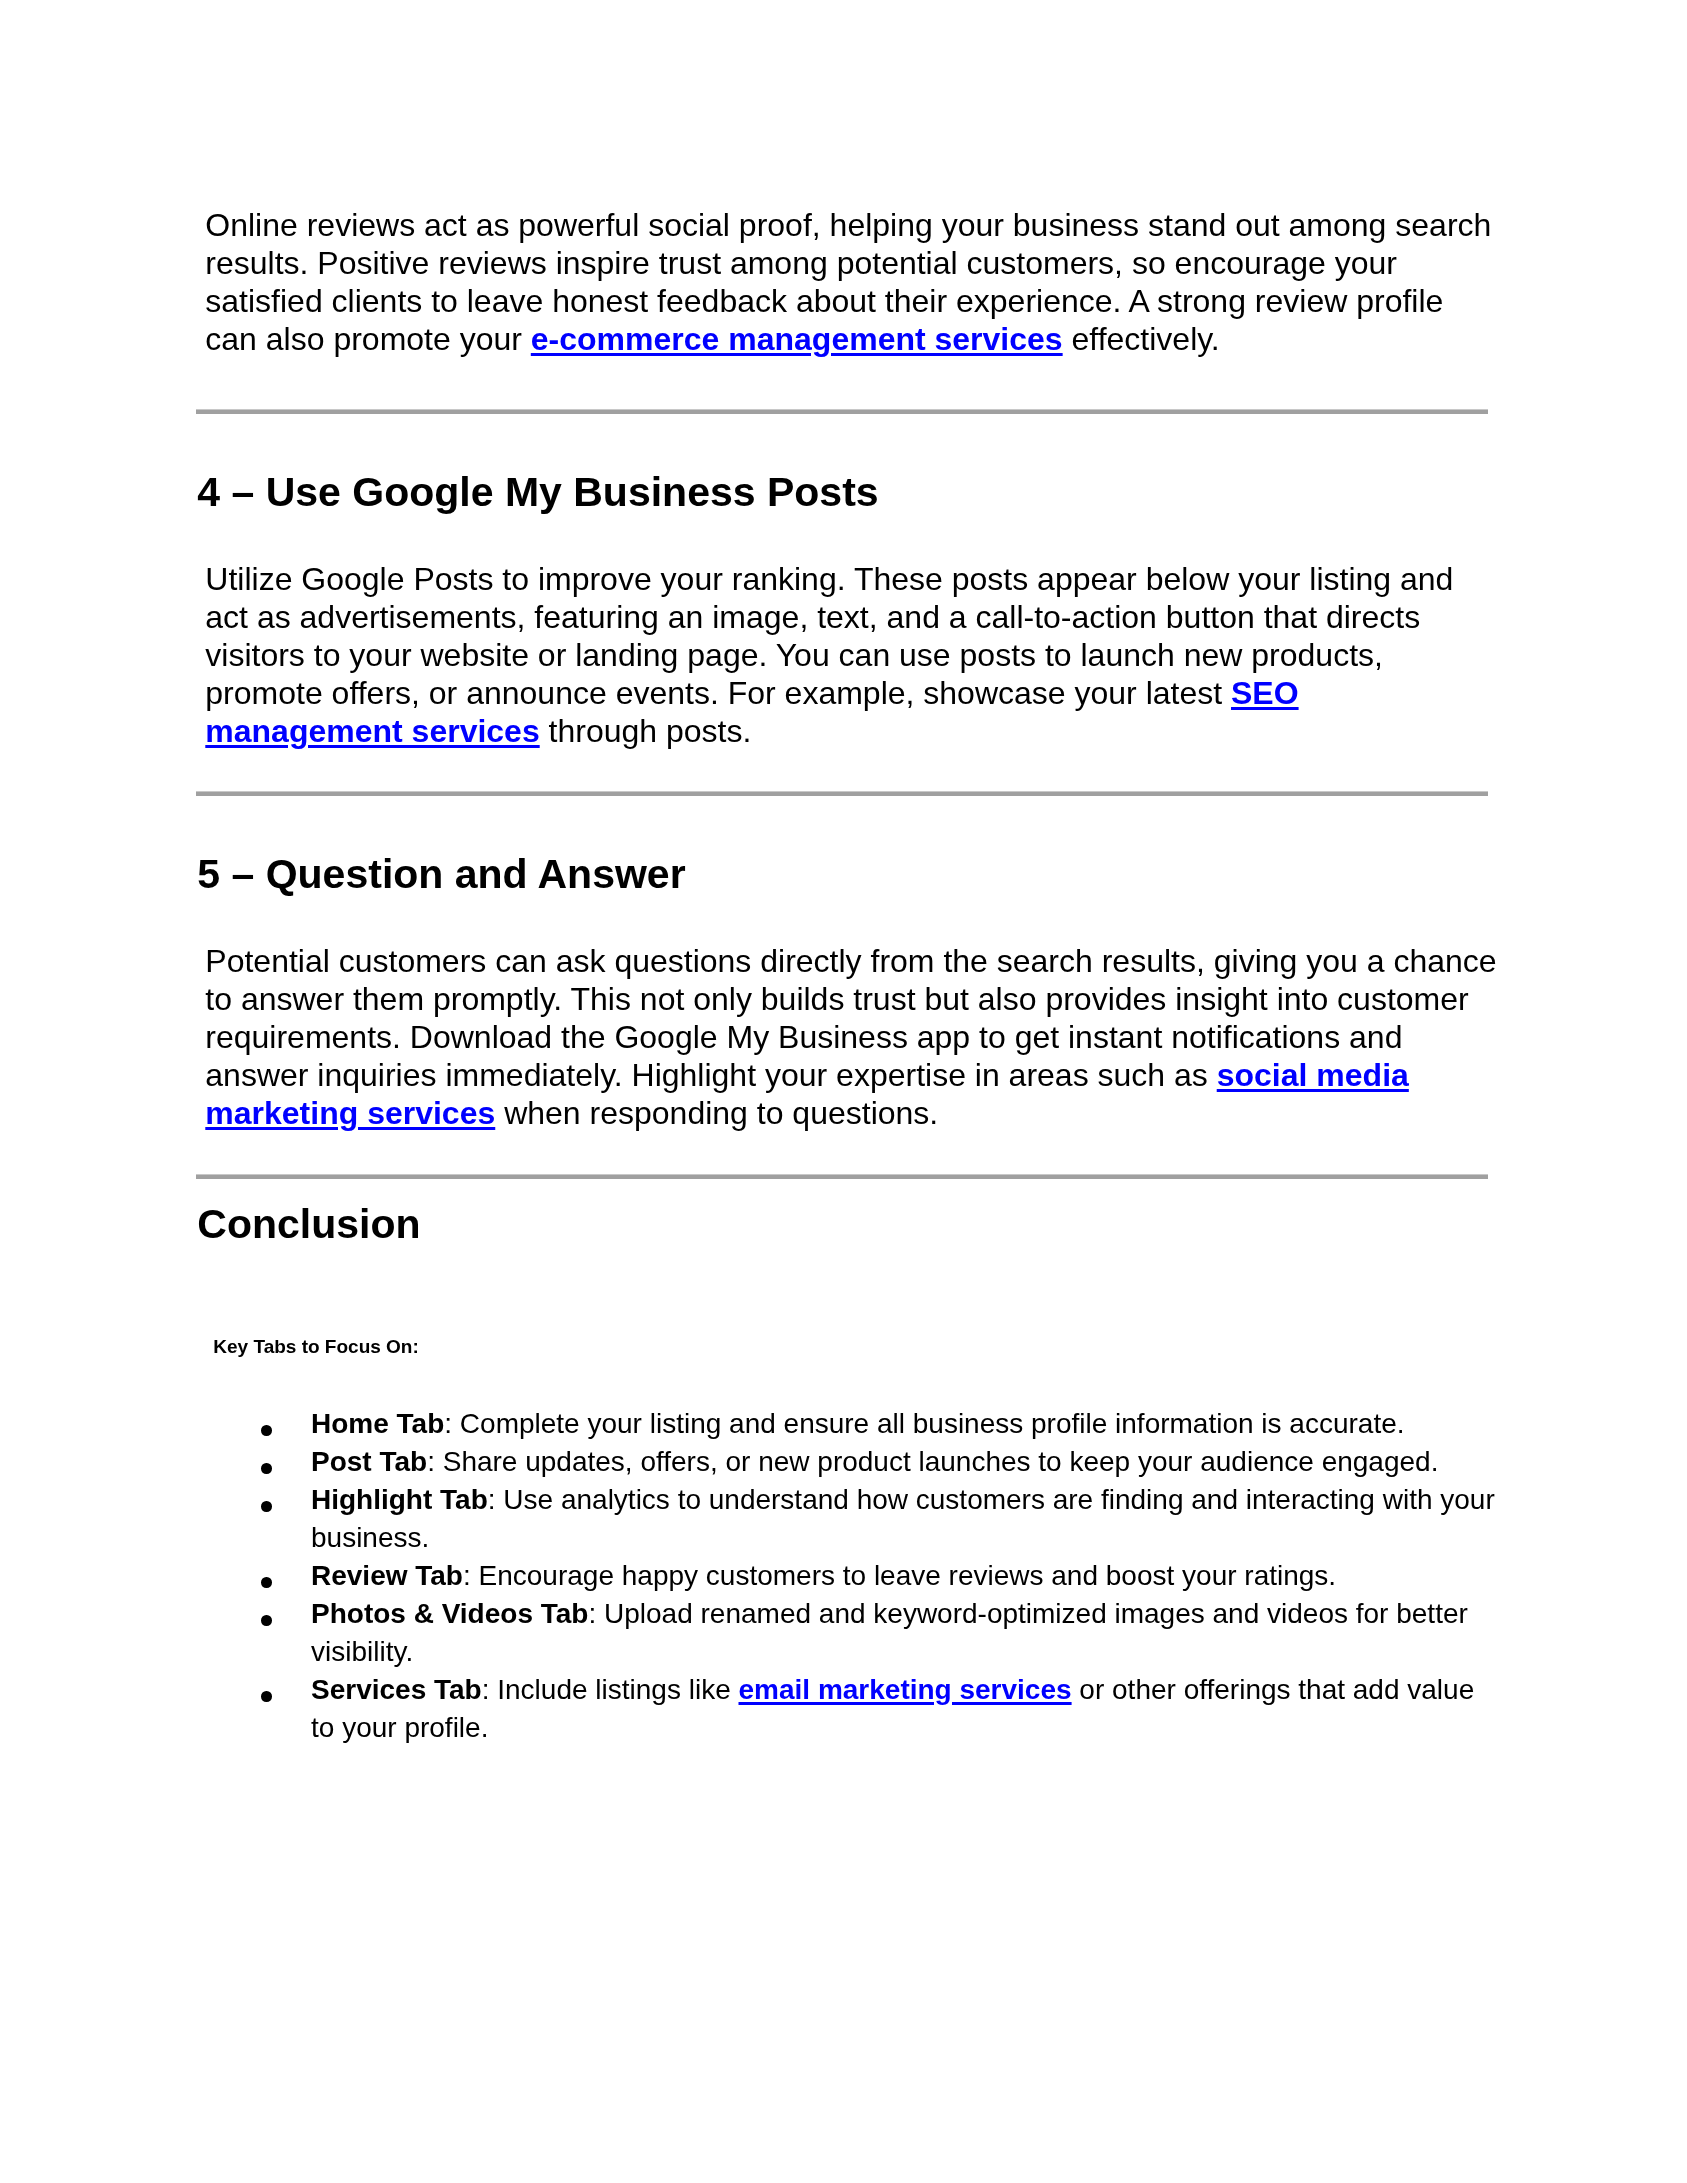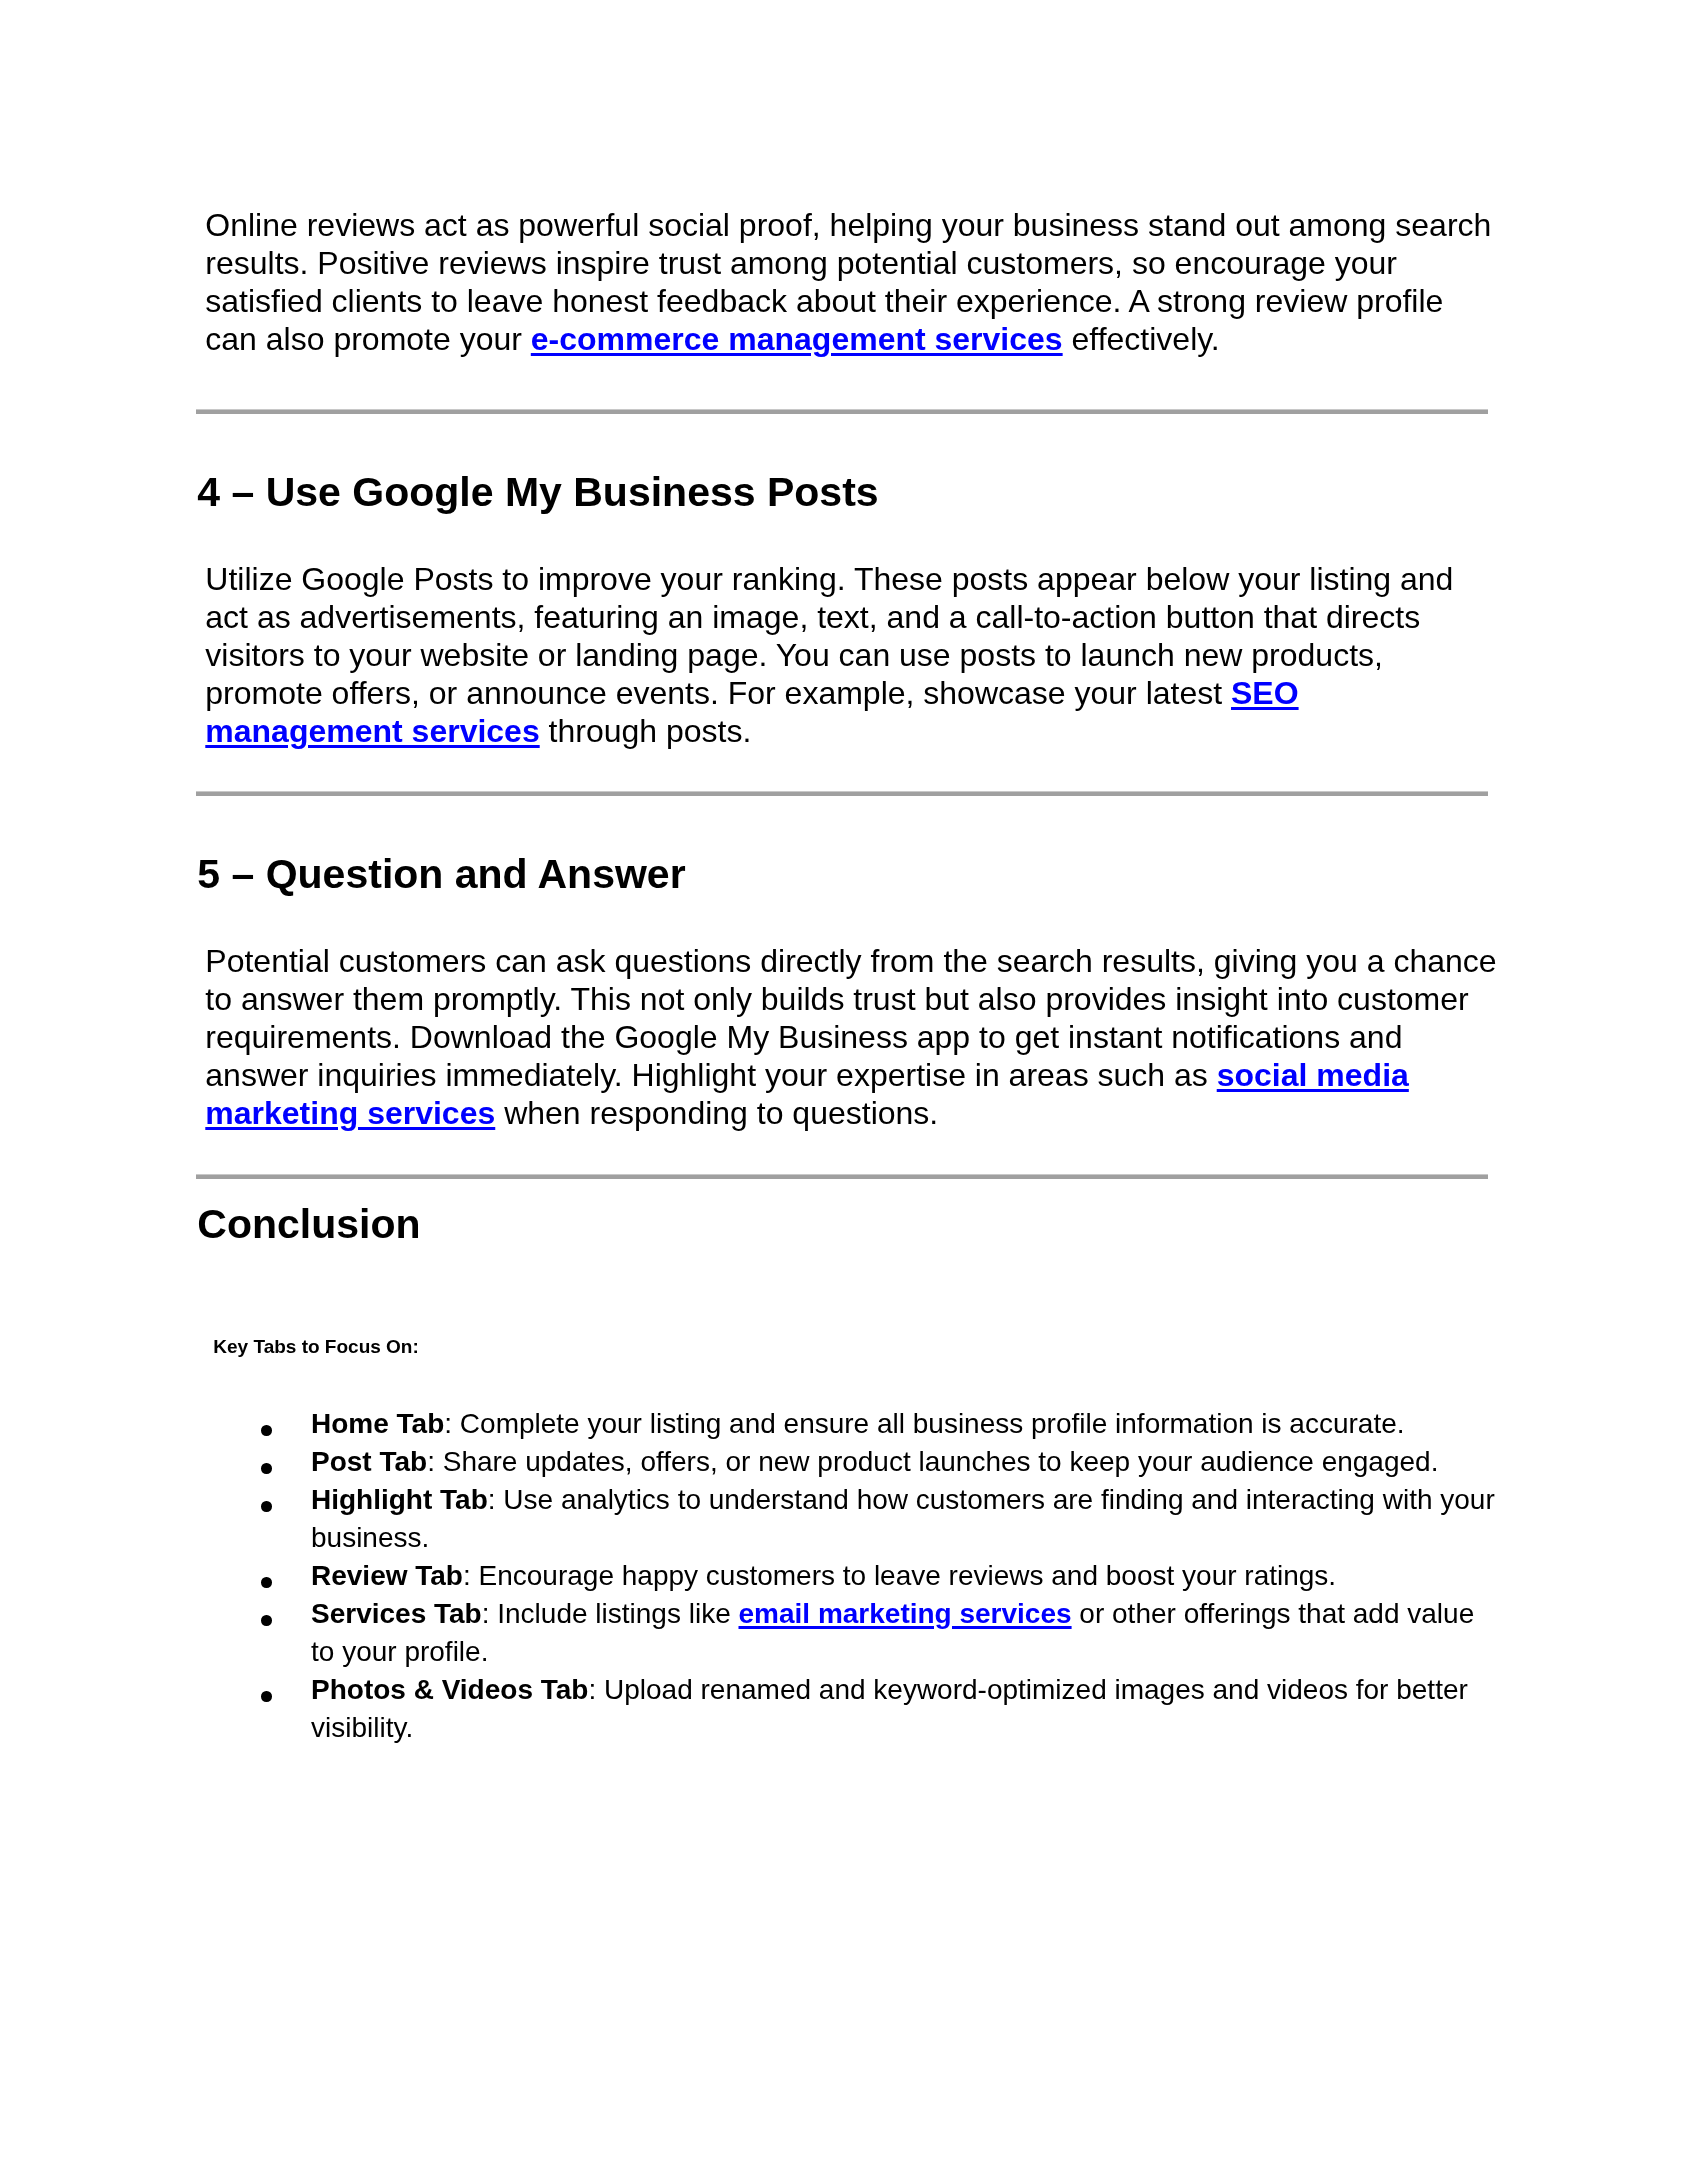--- a/index.html
+++ b/index.html
@@ -39,18 +39,18 @@
 
   <h2 class="h2" style="top:1204px;">Conclusion</h2>
 
   <h4 class="h4" style="top:1321px;">Key Tabs to Focus On:</h4>
 
   <ul class="tabs">
     <li><span class="bullet"></span><b>Home Tab</b><span>: Complete your listing and ensure all business profile information is accurate.</span></li>
     <li><span class="bullet"></span><b>Post Tab</b><span>: Share updates, offers, or new product launches to keep your audience engaged.</span></li>
     <li><span class="bullet"></span><b>Highlight Tab</b><span>: Use analytics to understand how customers are finding and interacting with your business.</span></li>
     <li><span class="bullet"></span><b>Review Tab</b><span>: Encourage happy customers to leave reviews and boost your ratings.</span></li>
+    <li><span class="bullet"></span><b>Photos &amp; Videos Tab</b><span>: Upload renamed and keyword-optimized images and videos for better visibility.</span></li>
     <li><span class="bullet"></span><b>Services Tab</b><span>: Include listings like </span><a class="link" href="#">email marketing services</a><span> or other offerings that add value to your profile.</span></li>
-    <li><span class="bullet"></span><b>Photos &amp; Videos Tab</b><span>: Upload renamed and keyword-optimized images and videos for better visibility.</span></li>
   </ul>
 
 </div>
 
 
 </body></html>

